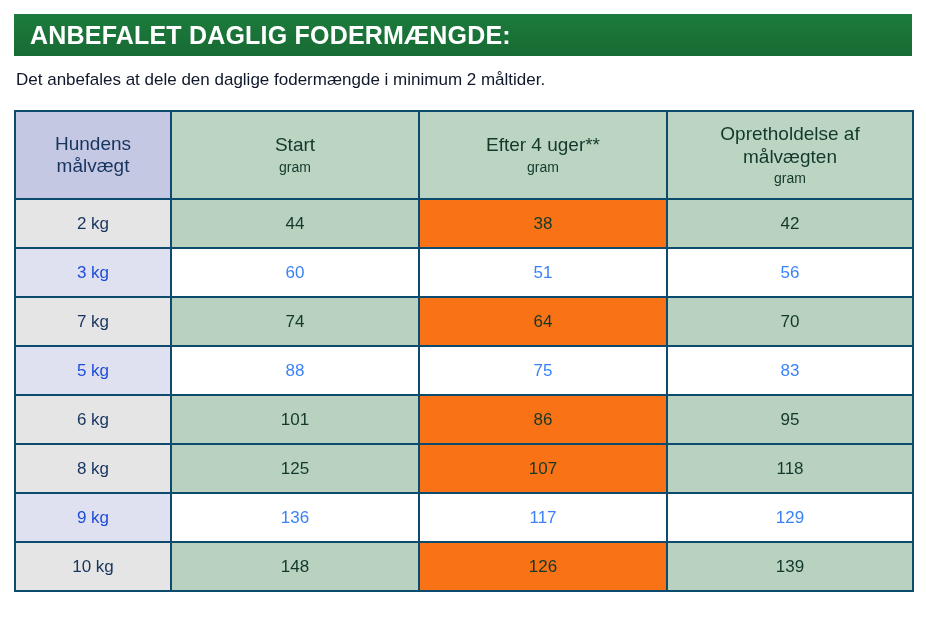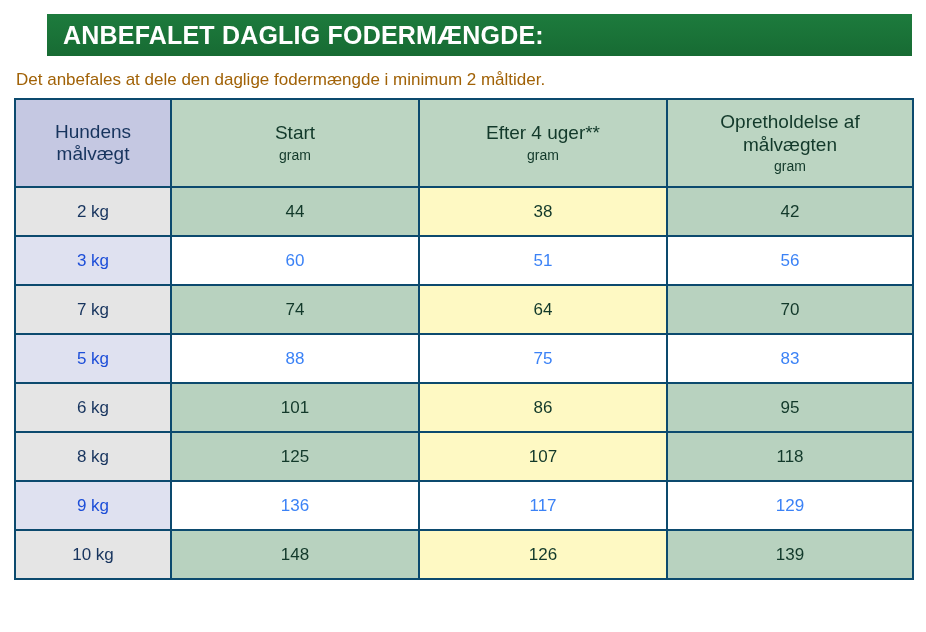--- a/index.html
+++ b/index.html
@@ -25,33 +25,32 @@
   
   .header-bar {
     margin-top: 14px;
     height: 42px;
     background: #1f7a3c;
     background: linear-gradient(to bottom, #1d7b3d 0%, #176b33 100%);
     display: flex;
     align-items: center;
     padding-left: 16px;
     box-sizing: border-box;
-    margin-left: 33px;
   }
   .header-bar .title {
     color: #ffffff;
     font-size: 25px;
     font-weight: bold;
     letter-spacing: 0.2px;
   }
   .subheader {
     margin-top: 14px;
-    margin-bottom: 8px;
+    margin-bottom: 20px;
     font-size: 17px;
-    color: #a16207;
+    color: #0f172a;
     padding-left: 2px;
   }
   table.feed-table {
     border-collapse: collapse;
     width: 898px;
     table-layout: fixed;
   }
   table.feed-table td, table.feed-table th {
     border: 2px solid #0c4a6e;
     text-align: center;
@@ -101,21 +100,21 @@
   }
   td.val-odd {
     background: #b8d2bf;
     color: #12392a;
   }
   td.val-even {
     background: #ffffff;
     color: #3b82f6;
   }
   td.val-even2 {
-    background: #fef9c3;
+    background: #f97316;
     color: #12392a;
   }
 </style>
 </head>
 <body>
 
 <div class="page">
 
   <div class="header-bar">
     <span class="title">ANBEFALET DAGLIG FODERMÆNGDE:</span>

